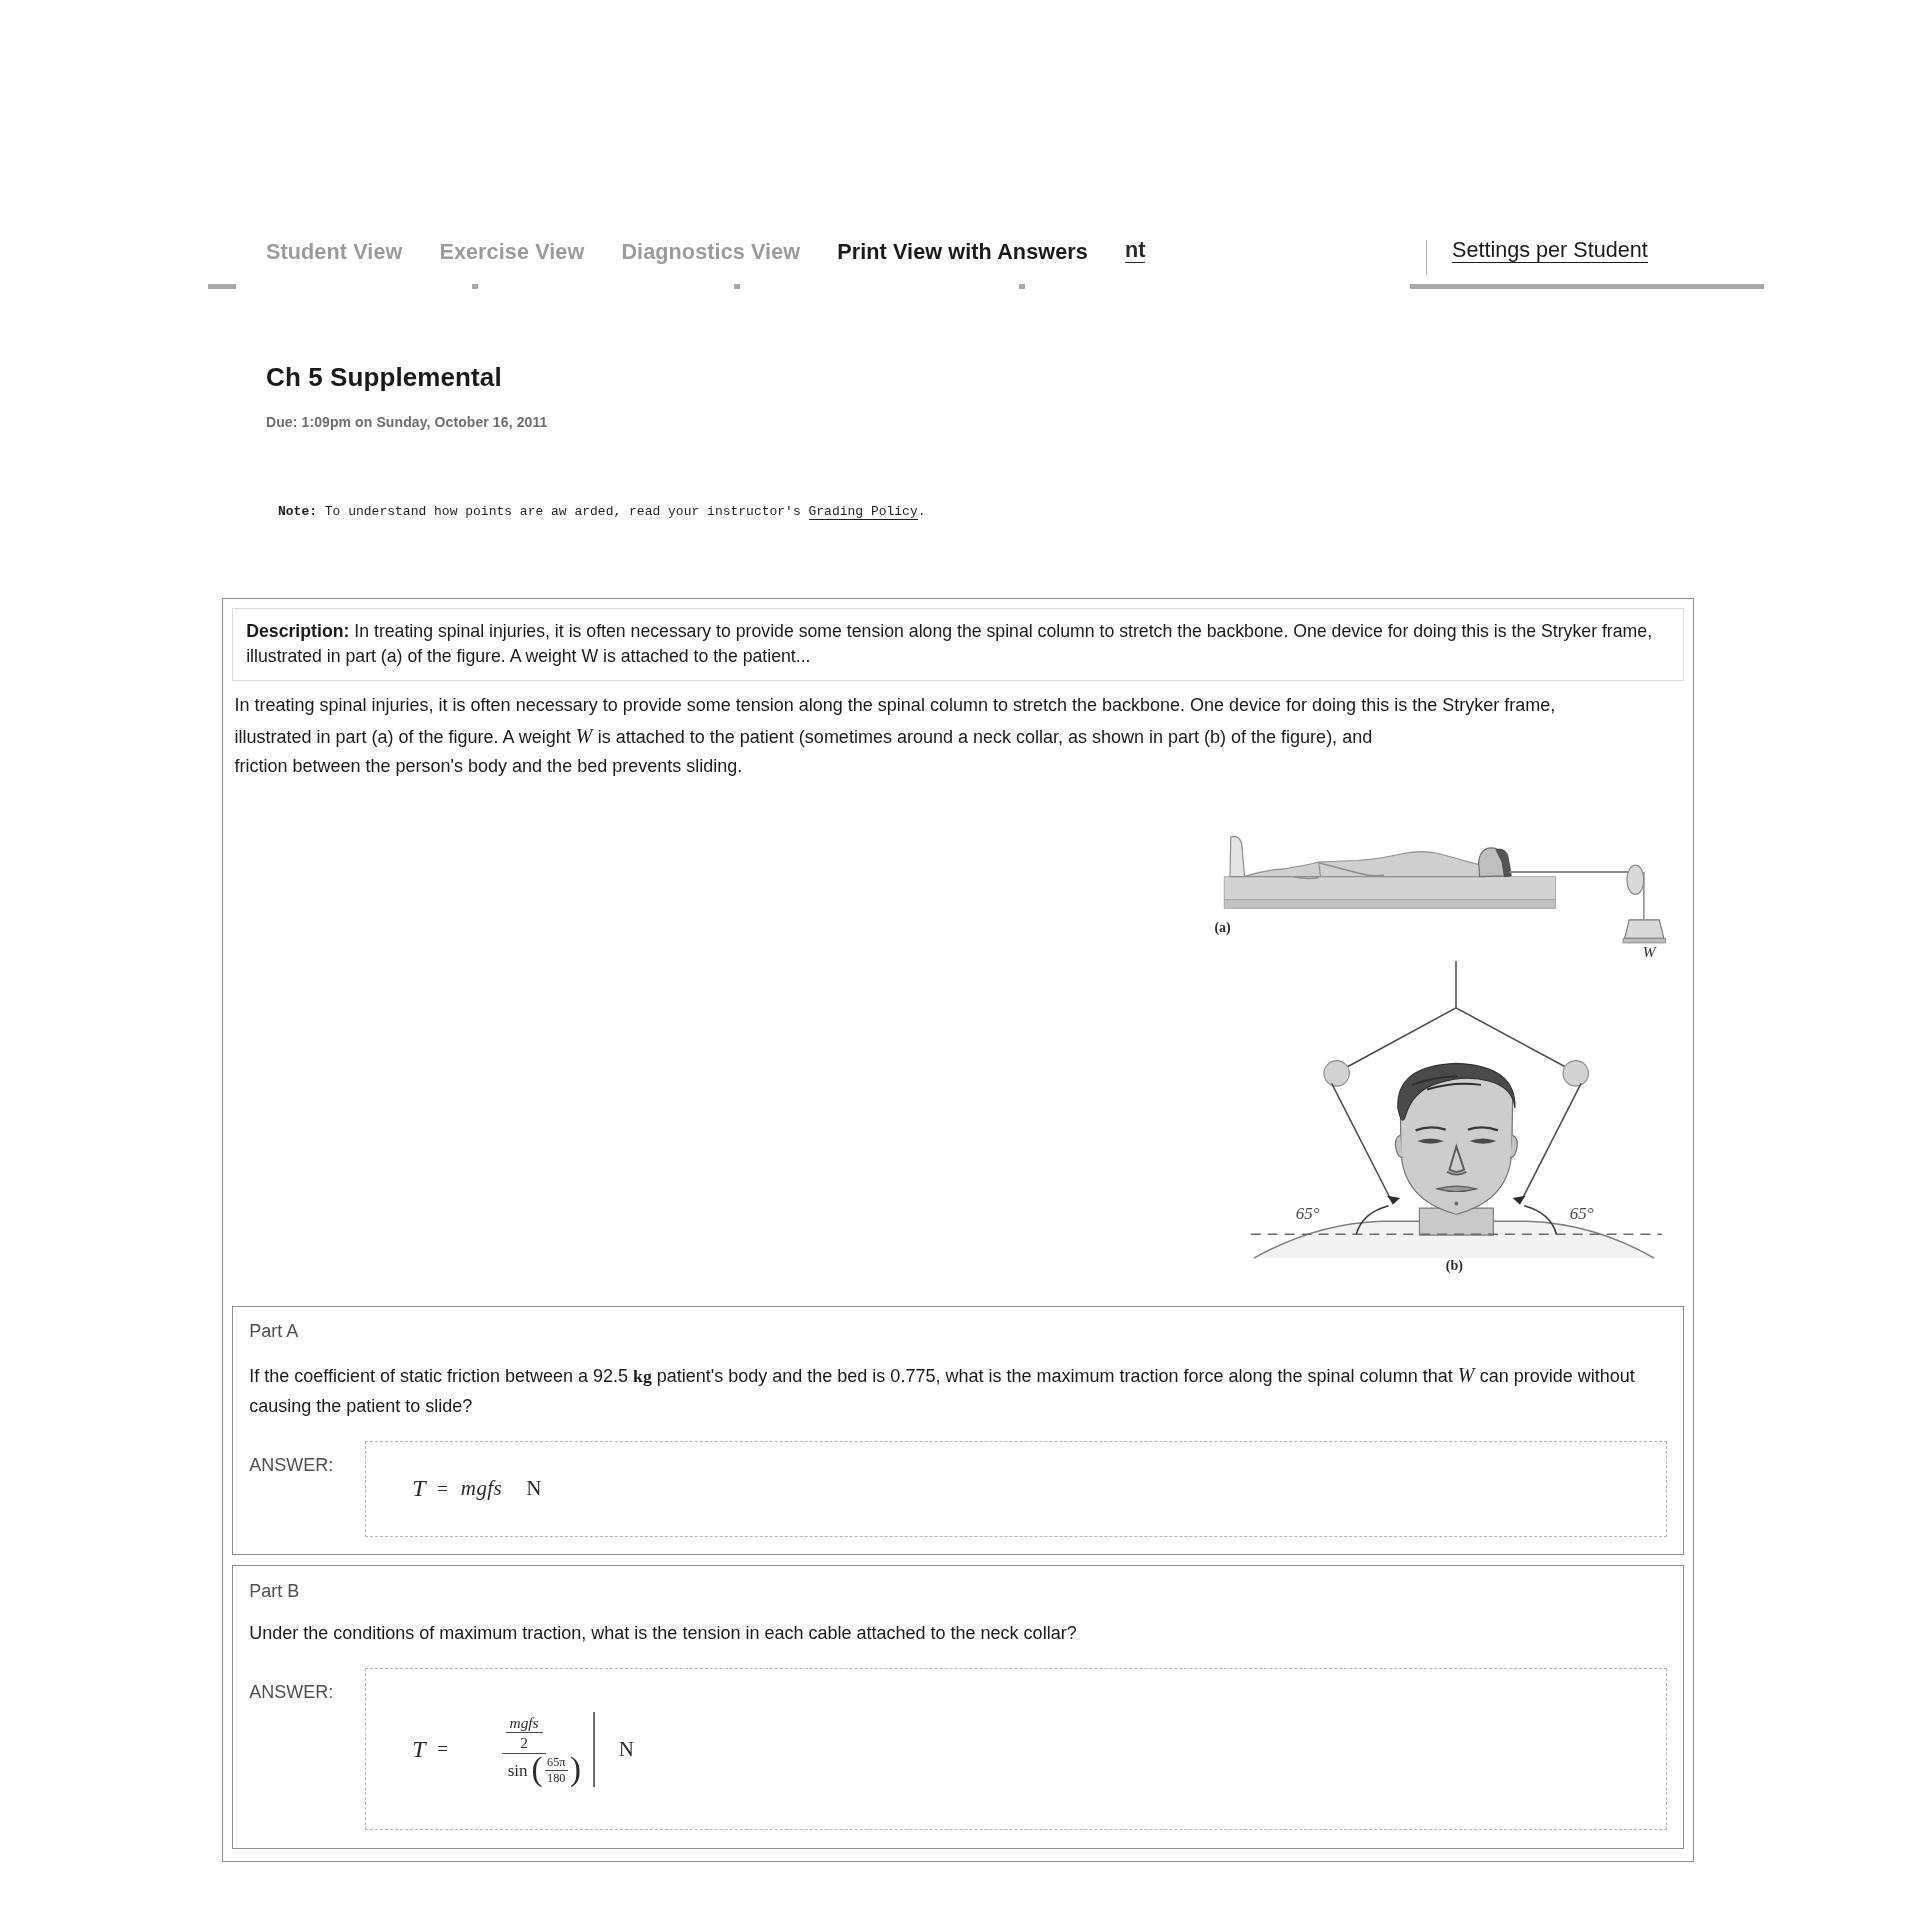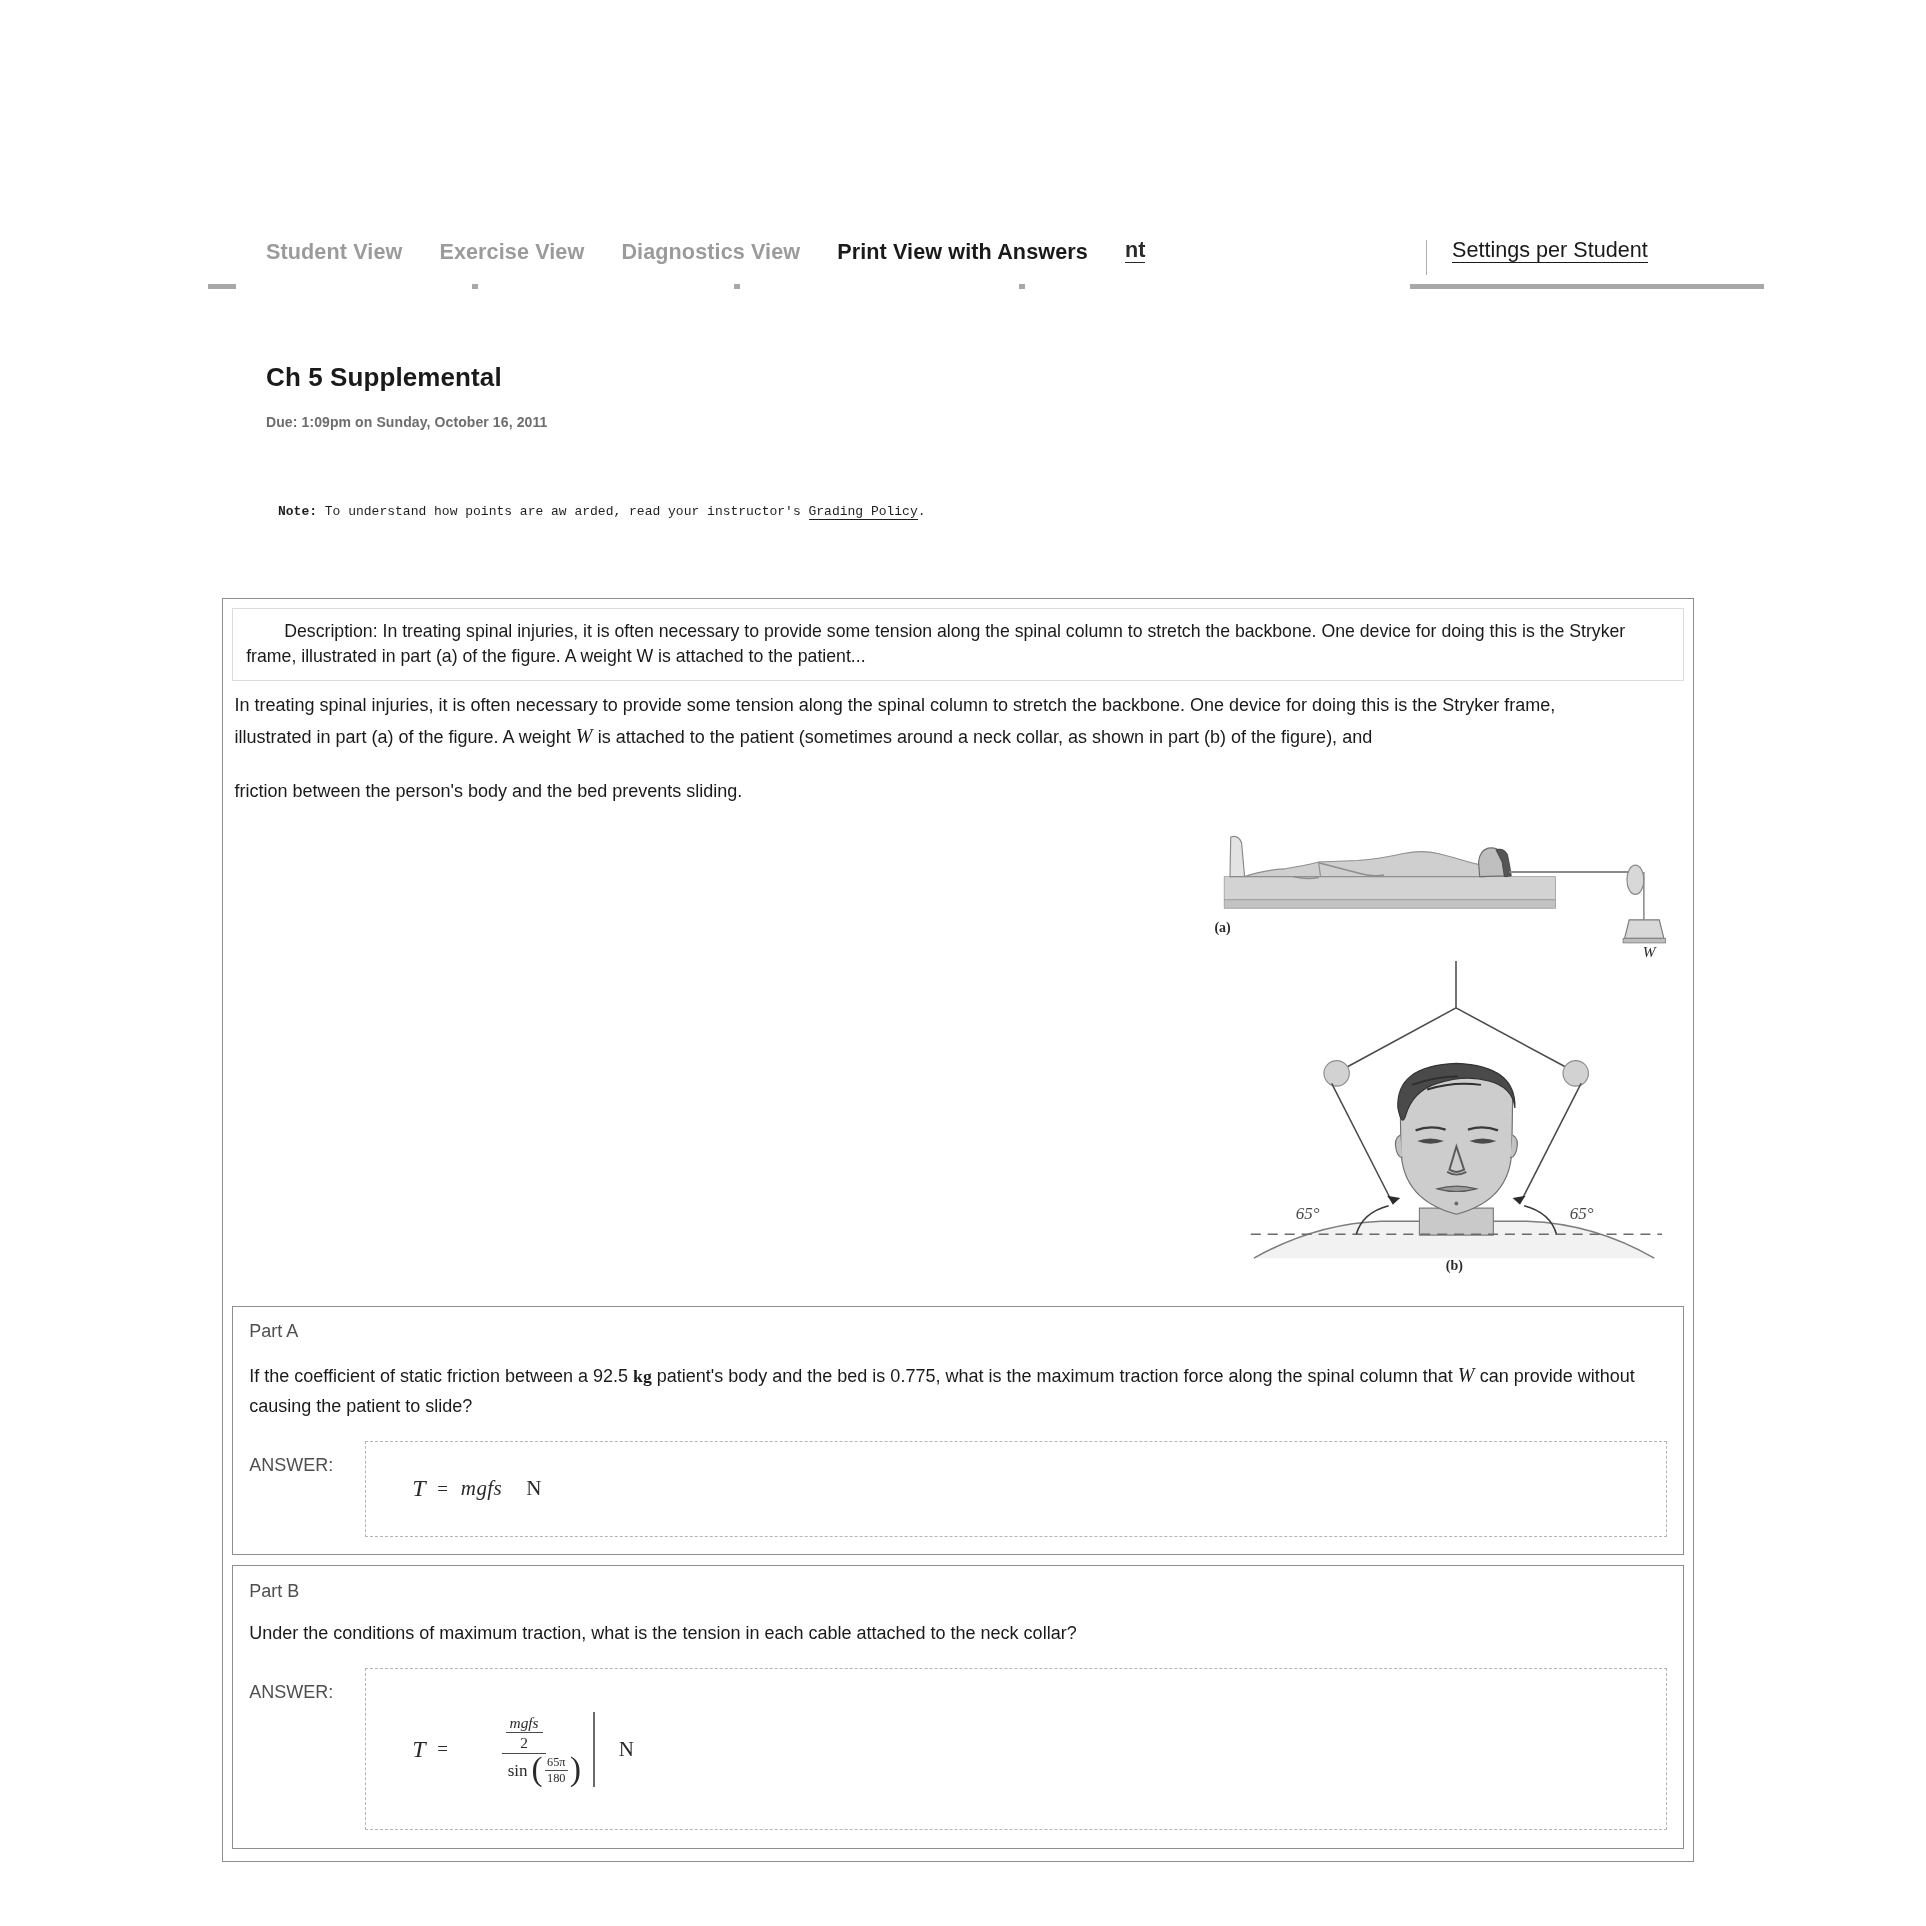--- a/index.html
+++ b/index.html
@@ -141,21 +141,21 @@
     background: #ffffff;
     padding: 10px 13px 11.6px 13px;
     box-sizing: border-box;
     margin-bottom: 7px;
   }
   .description-text {
     font-size: 17.7px;
     line-height: 1.42;
     color: #1a1a1a;
   }
-  .description-text b { font-weight: normal; margin-left: 38px; }
+  .description-text b { font-weight: bold; }
 
   
   .intro-zone {
     position: relative;
     padding: 2.3px 2.3px 0 2.3px;
     min-height: 605px;
   }
   .intro-text {
     font-size: 18px;
     line-height: 1.62;
@@ -166,21 +166,21 @@
     font-family: "Liberation Serif", serif;
     font-style: italic;
     font-size: 20px;
     letter-spacing: 0.4px;
   }
   .intro-line2 {
     font-size: 18px;
     line-height: 1.62;
     color: #1a1a1a;
     width: 840px;
-    margin-top: 25px;
+    margin-top: 0;
   }
 
   
   .figure-holder {
     position: absolute;
     right: 7px;
     top: 116px;
     width: 474px;
     height: 482px;
   }

